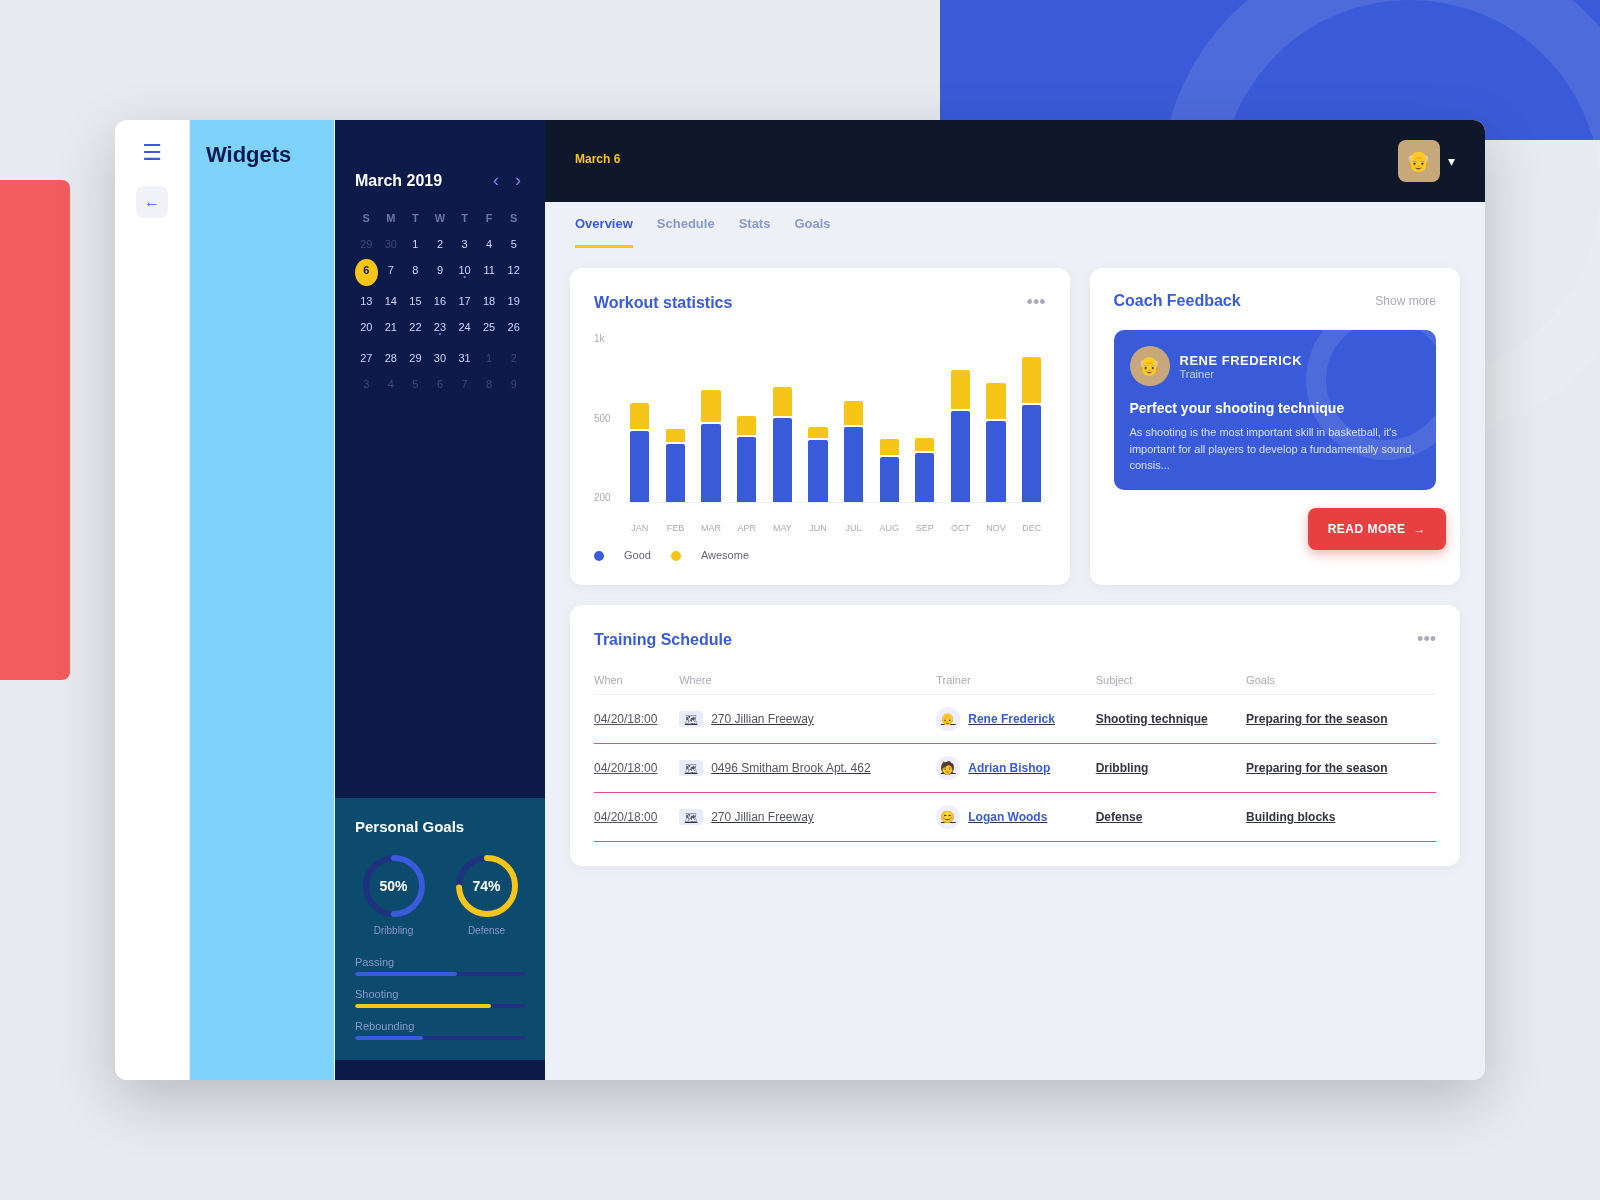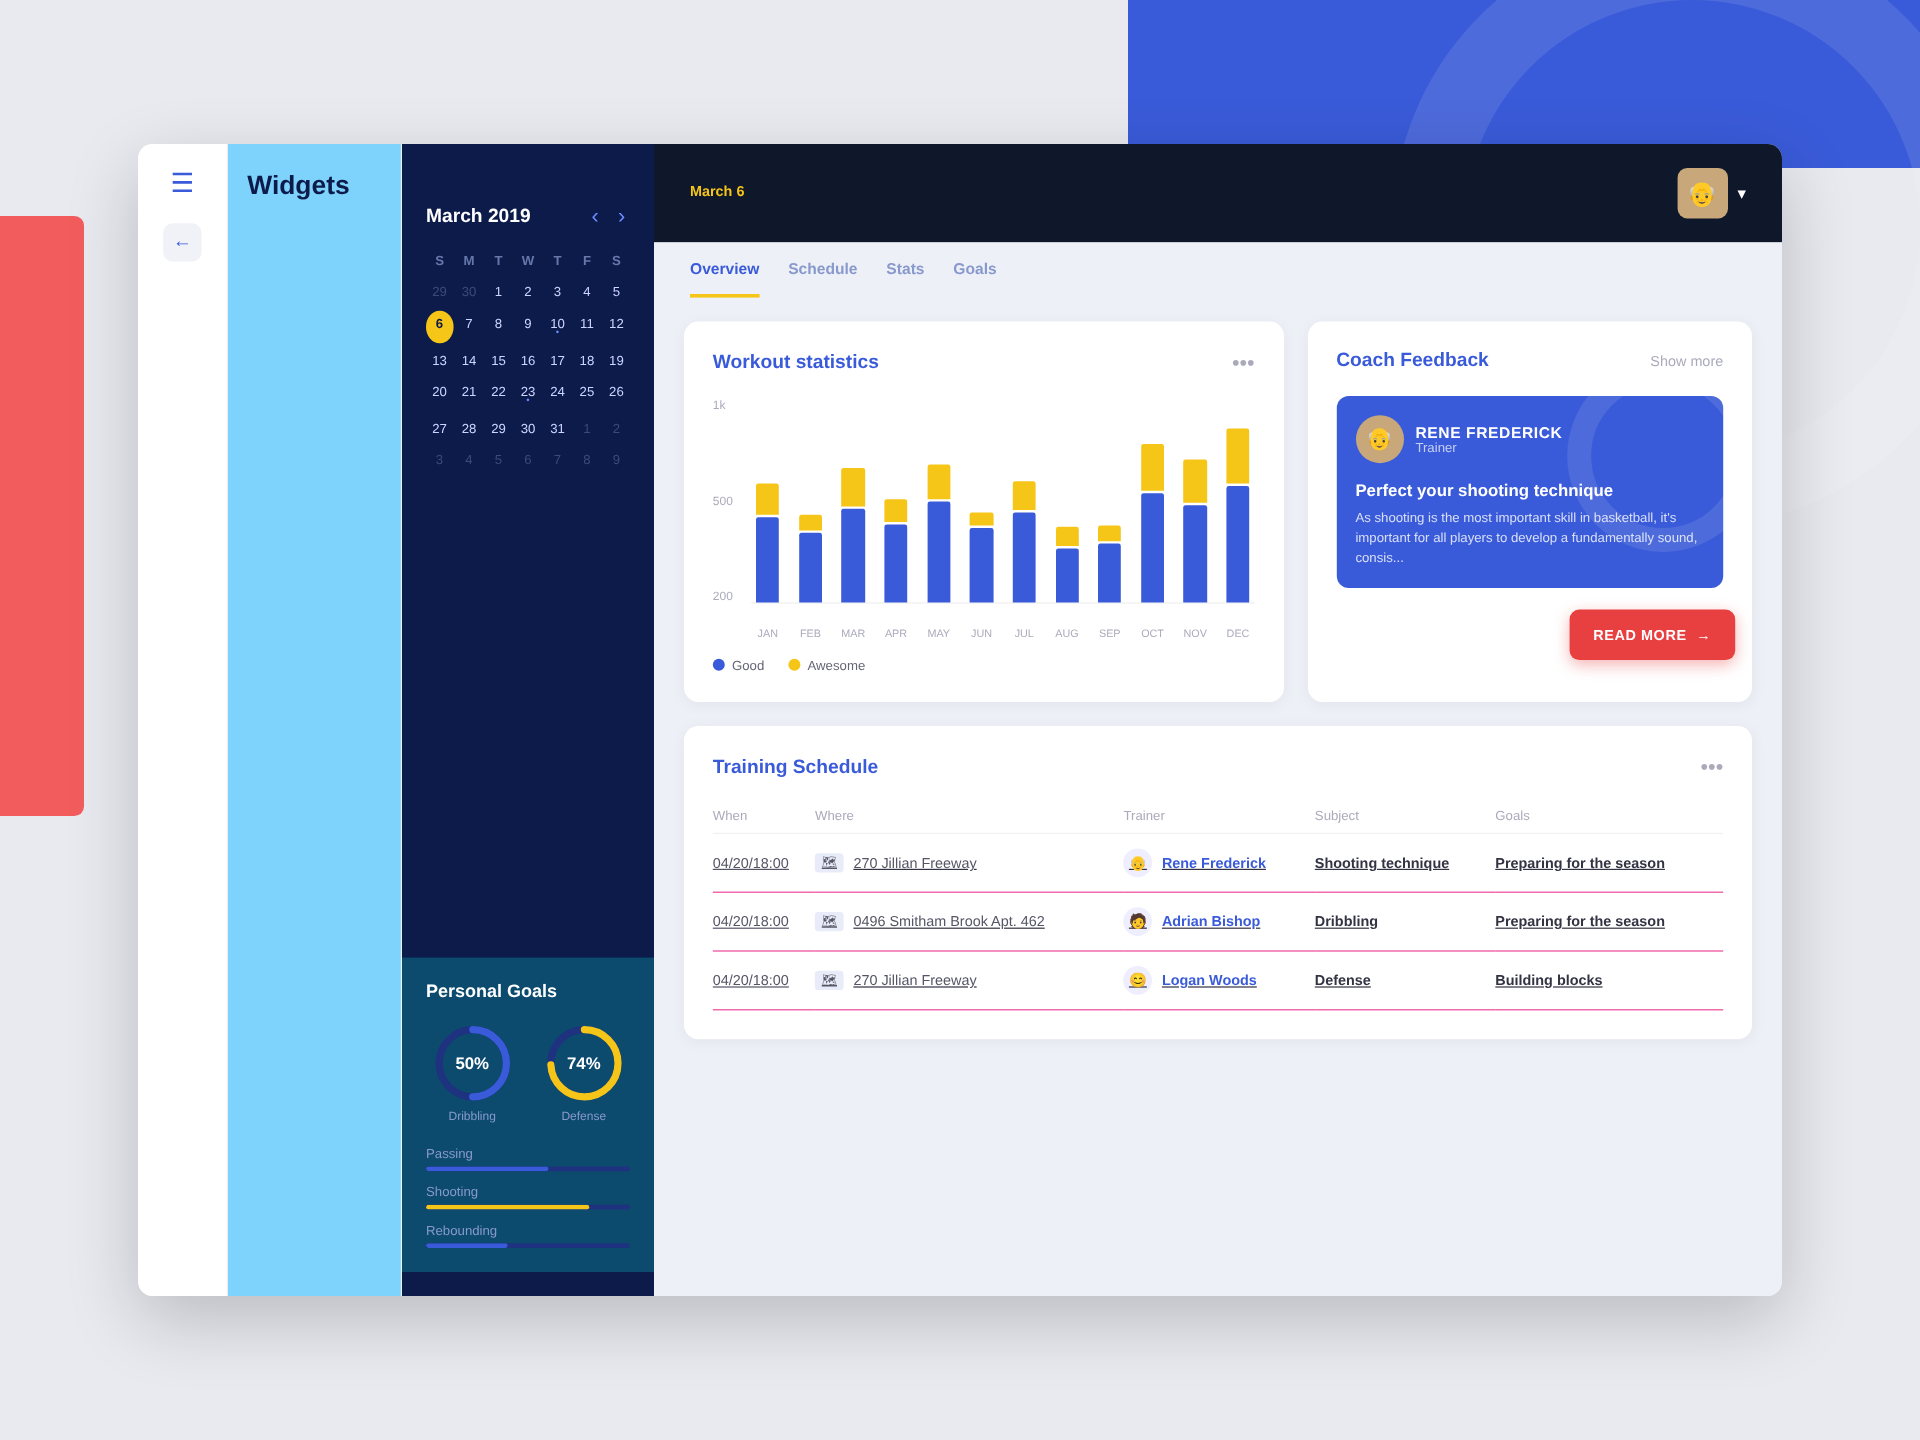--- a/index.html
+++ b/index.html
@@ -426,22 +426,22 @@
       font-size: 9px;
       color: #aab;
     }
     .chart-legend {
       display: flex;
       gap: 20px;
       margin-top: 4px;
     }
     .legend-item {
       display: flex;
-      align-items: flex-start;
-      gap: 6px;
+      align-items: flex-end;
+      gap: 20px;
       font-size: 11px;
       color: #667;
     }
     .legend-dot {
       width: 10px; height: 10px;
       border-radius: 50%;
     }
 
     
     .coach-feedback-inner {

